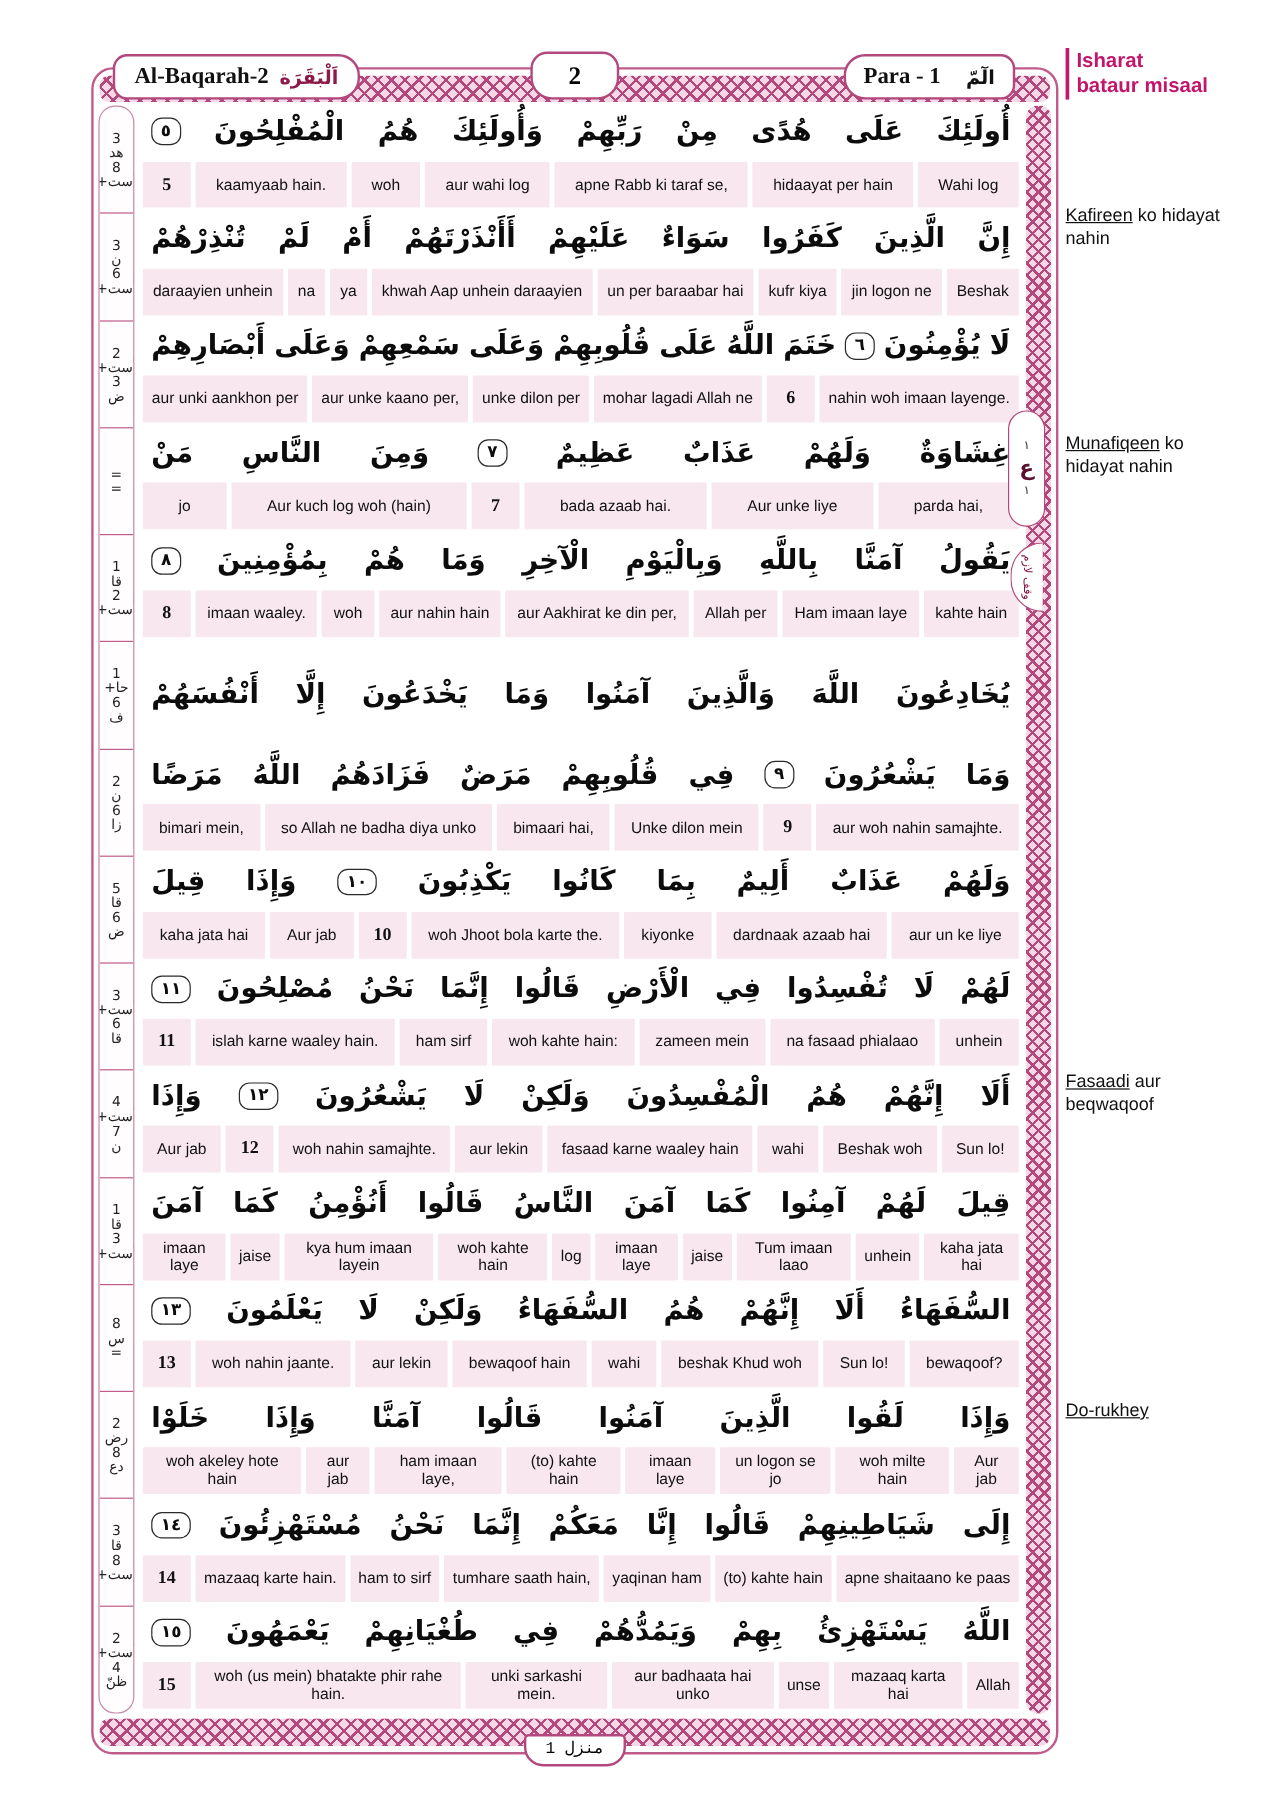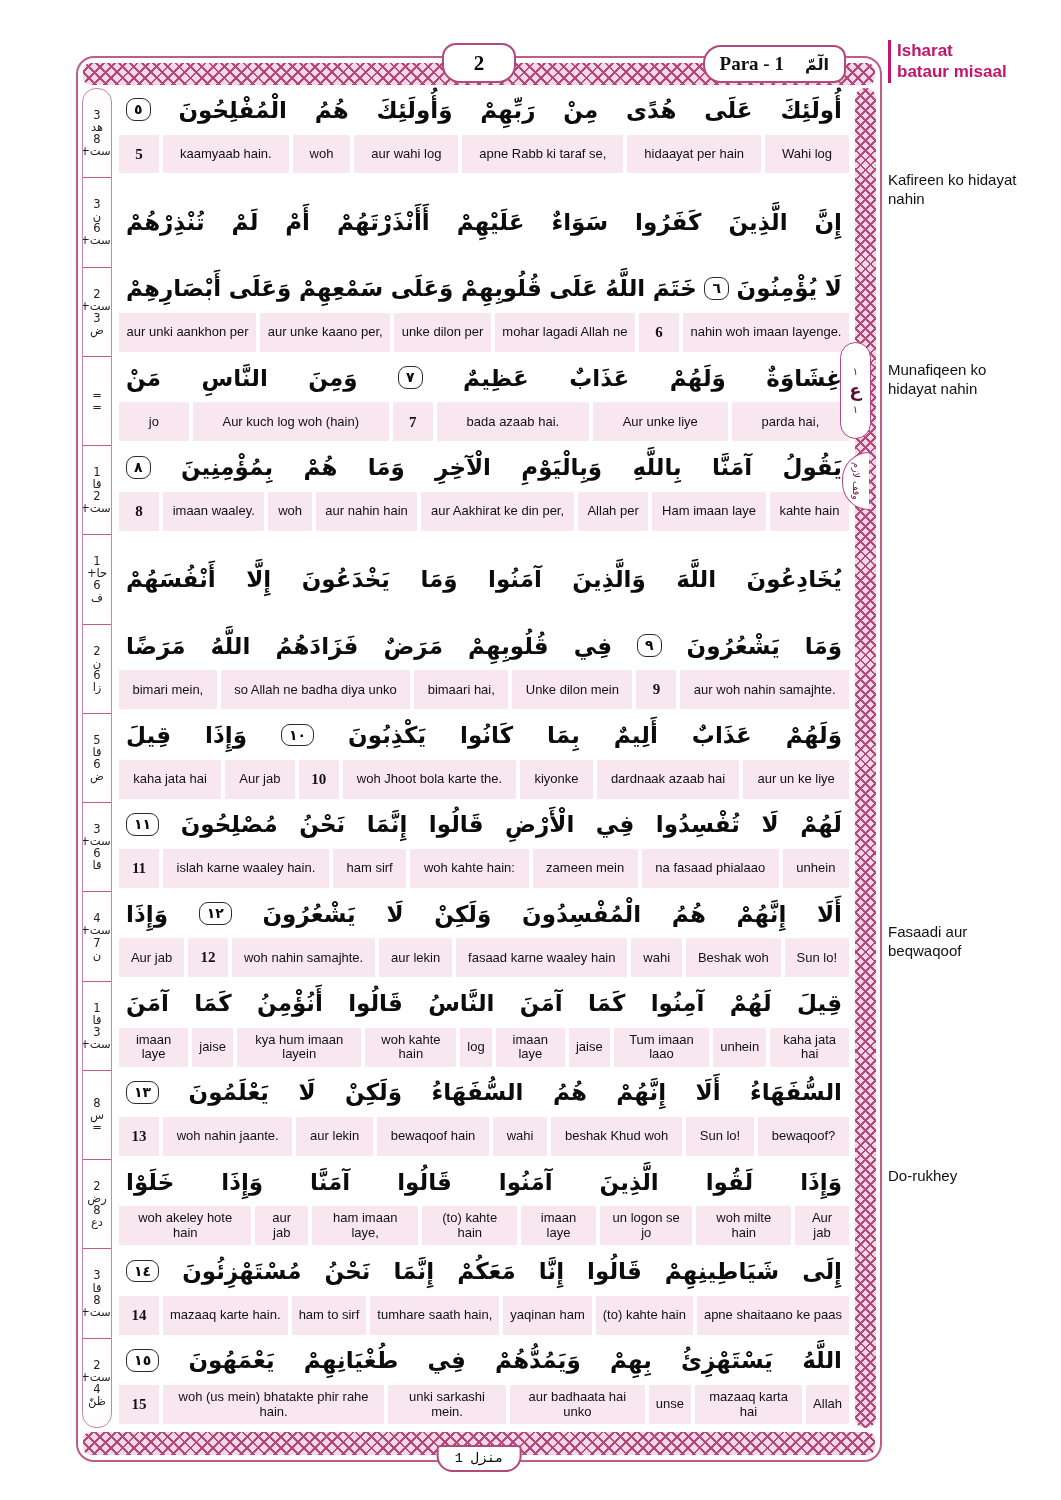--- a/index.html
+++ b/index.html
@@ -65,31 +65,35 @@
           display:flex; align-items:center; justify-content:center; z-index:3; }
   .waqf span { writing-mode:vertical-rl; font-size:9.5px; color:#7a1040; font-family:"DejaVu Sans", sans-serif; }
 
   .manzil { position:absolute; left:50%; bottom:-12px; transform:translateX(-50%); background:#fff;
             border:2px solid #b2487c; border-radius:4px 4px 16px 16px; padding:2px 16px 4px;
             font-size:13.5px; z-index:4; direction:rtl; font-family:Liberation Mono, monospace; }
 
   .legend { position:absolute; left:888px; top:40px; width:160px; color:#c2156b; font-weight:bold;
             font-size:17px; line-height:1.25; border-left:3px solid #c2156b; padding-left:6px; }
   .note { position:absolute; left:888px; width:142px; font-size:15px; color:#111; line-height:1.28; }
-  .note .hl { }
+  .note .hl { text-decoration:underline; }
 </style>
 </head>
 <body>
 
 <div class="page">
 
   <div class="frame">
 
     <div class="band top"></div>
 
+    <div class="bubble surah">
+      <span class="en">Al-Baqarah-2</span>
+      <span class="ar">اَلْبَقَرَة</span>
+    </div>
 
     <div class="bubble pageno">
       <span class="num">2</span>
     </div>
 
     <div class="bubble para">
       <span class="en">Para - 1</span>
       <span class="ar">الٓمّ</span>
     </div>
 
@@ -210,20 +214,30 @@
           <div class="arabic-line">
             <span class="aword">إِنَّ</span>
             <span class="aword">الَّذِينَ</span>
             <span class="aword">كَفَرُوا</span>
             <span class="aword">سَوَاءٌ</span>
             <span class="aword">عَلَيْهِمْ</span>
             <span class="aword">أَأَنْذَرْتَهُمْ</span>
             <span class="aword">أَمْ</span>
             <span class="aword">لَمْ</span>
             <span class="aword">تُنْذِرْهُمْ</span>
+          </div>
+          <div class="trans-row">
+            <div class="cell">daraayien unhein</div>
+            <div class="cell">na</div>
+            <div class="cell">ya</div>
+            <div class="cell">khwah Aap unhein daraayien</div>
+            <div class="cell">un per baraabar hai</div>
+            <div class="cell">kufr kiya</div>
+            <div class="cell">jin logon ne</div>
+            <div class="cell">Beshak</div>
           </div>
         </div>
         <div class="block">
           <div class="arabic-line">
             <span class="aword">لَا</span>
             <span class="aword">يُؤْمِنُونَ</span>
             <span class="vbadge">٦</span>
             <span class="aword">خَتَمَ</span>
             <span class="aword">اللَّهُ</span>
             <span class="aword">عَلَى</span>
@@ -523,17 +537,17 @@
   </div>
 
   <div class="legend">
     <div>Isharat</div>
     <div>bataur misaal</div>
   </div>
 
   <div id="notes-container">
       <div class="note" style="top: 170px;"><span class="hl">Kafireen</span><span> ko hidayat nahin</span></div>
       <div class="note" style="top: 360px;"><span class="hl">Munafiqeen</span><span> ko hidayat nahin</span></div>
-      <div class="note" style="top: 892px; margin-top: 30px;"><span class="hl">Fasaadi</span><span> aur beqwaqoof</span></div>
+      <div class="note" style="top: 892px;"><span class="hl">Fasaadi</span><span> aur beqwaqoof</span></div>
       <div class="note" style="top: 1166px;"><span class="hl">Do-rukhey</span><span></span></div>
     </div>
 
 </div>
 
 </body></html>

